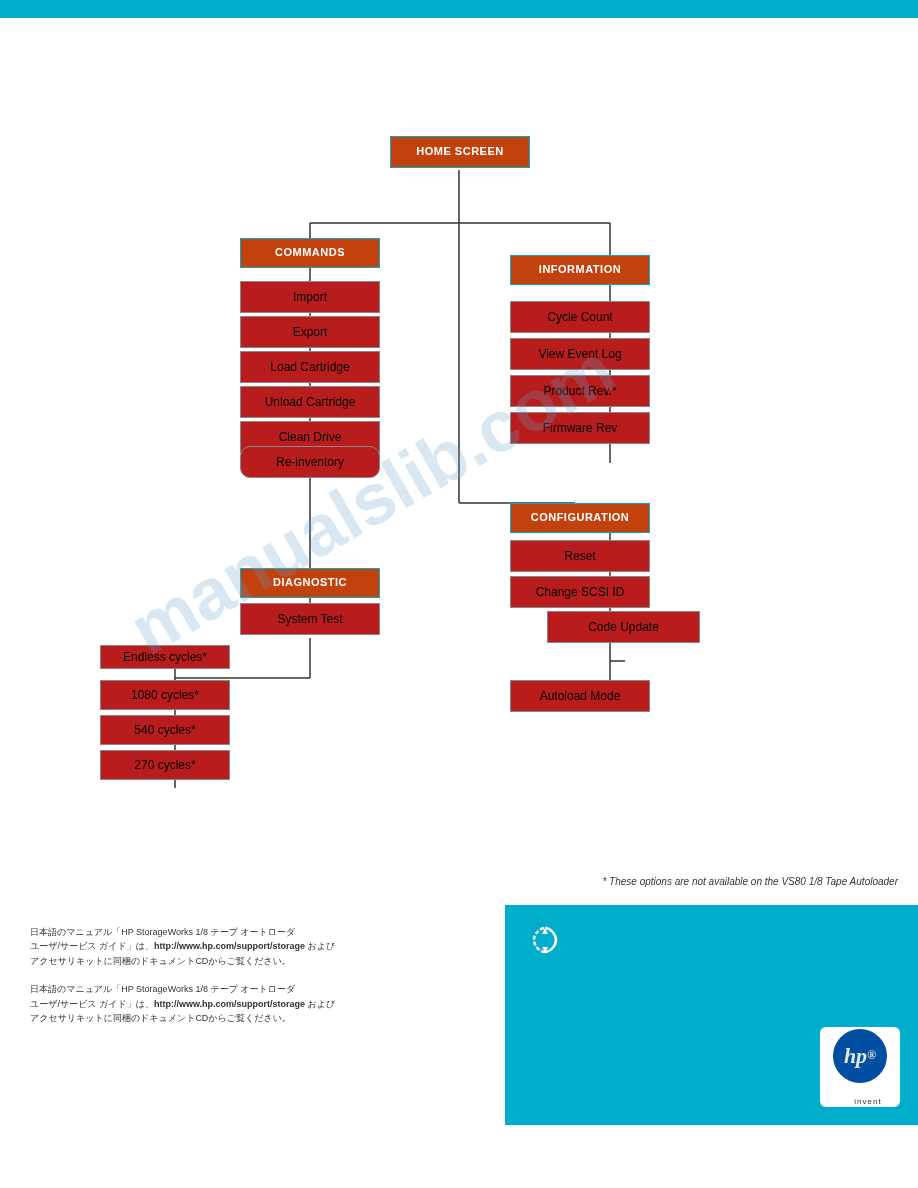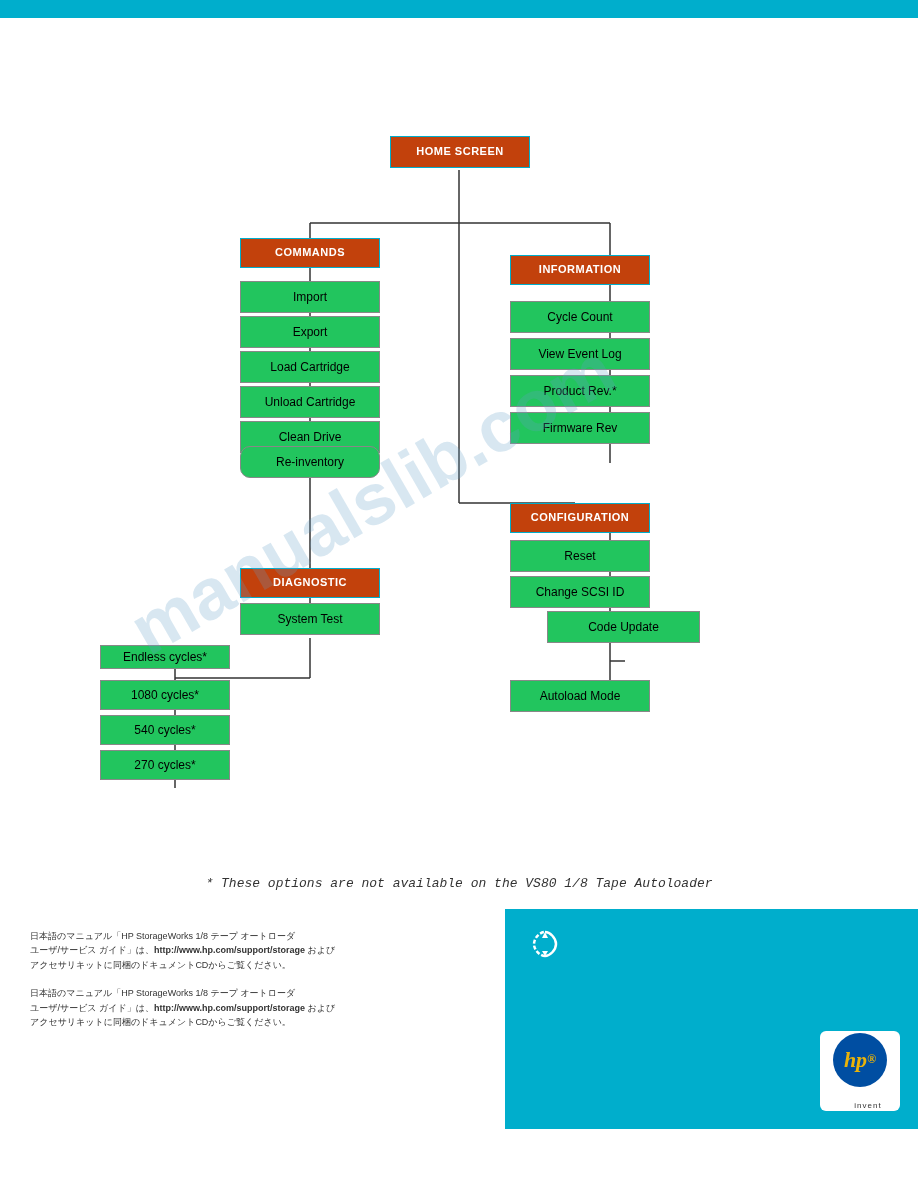--- a/index.html
+++ b/index.html
@@ -26,21 +26,21 @@
       height: 760px;
       margin-top: 90px;
     }
 
     
     .box {
       position: absolute;
       border: 1px solid #888;
       text-align: center;
       font-size: 12px;
-      background: #22c55e;
+      background: #b91c1c;
       display: flex;
       align-items: center;
       justify-content: center;
       line-height: 1.2;
     }
 
     .box-blue {
       background: #c2410c;
       color: #fff;
       font-size: 11px;
@@ -52,26 +52,25 @@
     
     .connector-svg {
       position: absolute;
       top: 0; left: 0;
       width: 100%;
       height: 100%;
       pointer-events: none;
     }
 
     .footnote {
-      font-size: 13px;
+      font-size: 10px;
       color: #333;
-      text-align: center;
+      text-align: right;
       padding: 8px 20px;
       font-style: italic;
-      font-family: Liberation Mono, monospace;
     }
 
     
     .bottom-section {
       display: flex;
       width: 100%;
       margin-top: 10px;
     }
 
     .bottom-left {
@@ -112,21 +111,21 @@
     }
 
     .hp-logo-circle {
       width: 54px;
       height: 54px;
       border-radius: 50%;
       background: #004ea2;
       display: flex;
       align-items: center;
       justify-content: center;
-      color: #eab308;
+      color: #e5e5e5;
       font-size: 22px;
       font-weight: bold;
       font-style: italic;
       font-family: 'Times New Roman', serif;
     }
 
     .hp-invent {
       font-size: 8px;
       color: #333;
       margin-top: 14px;

